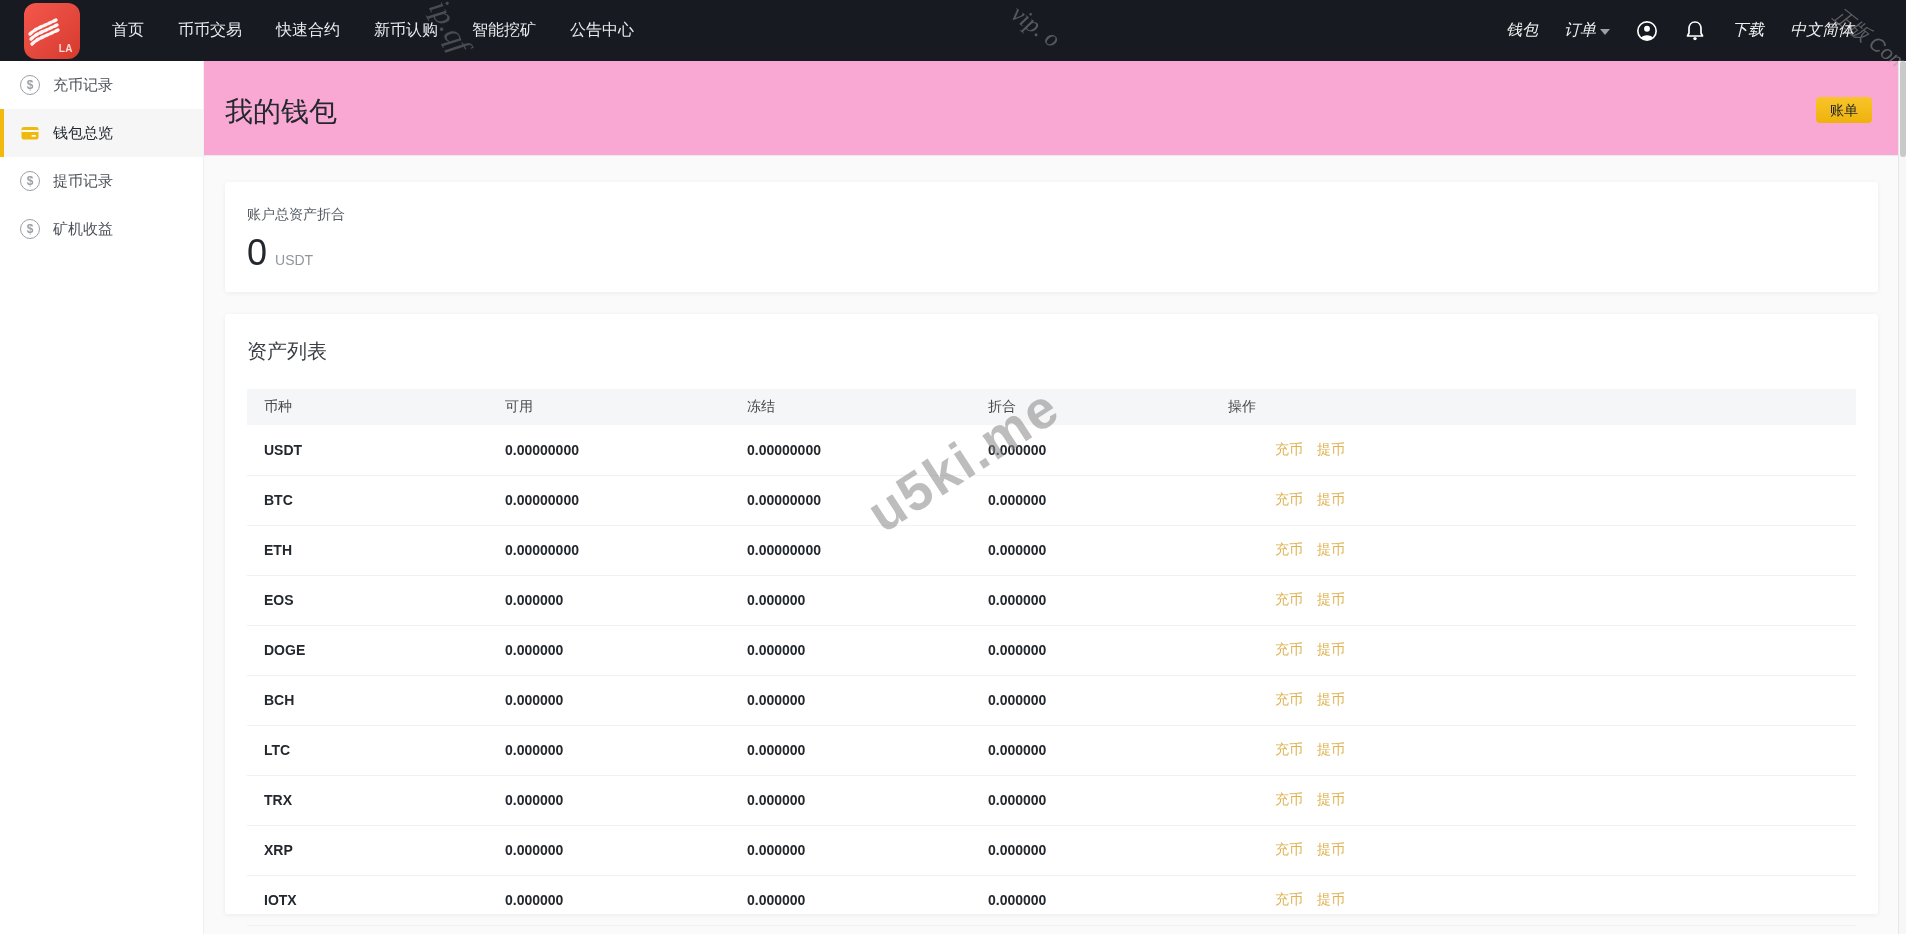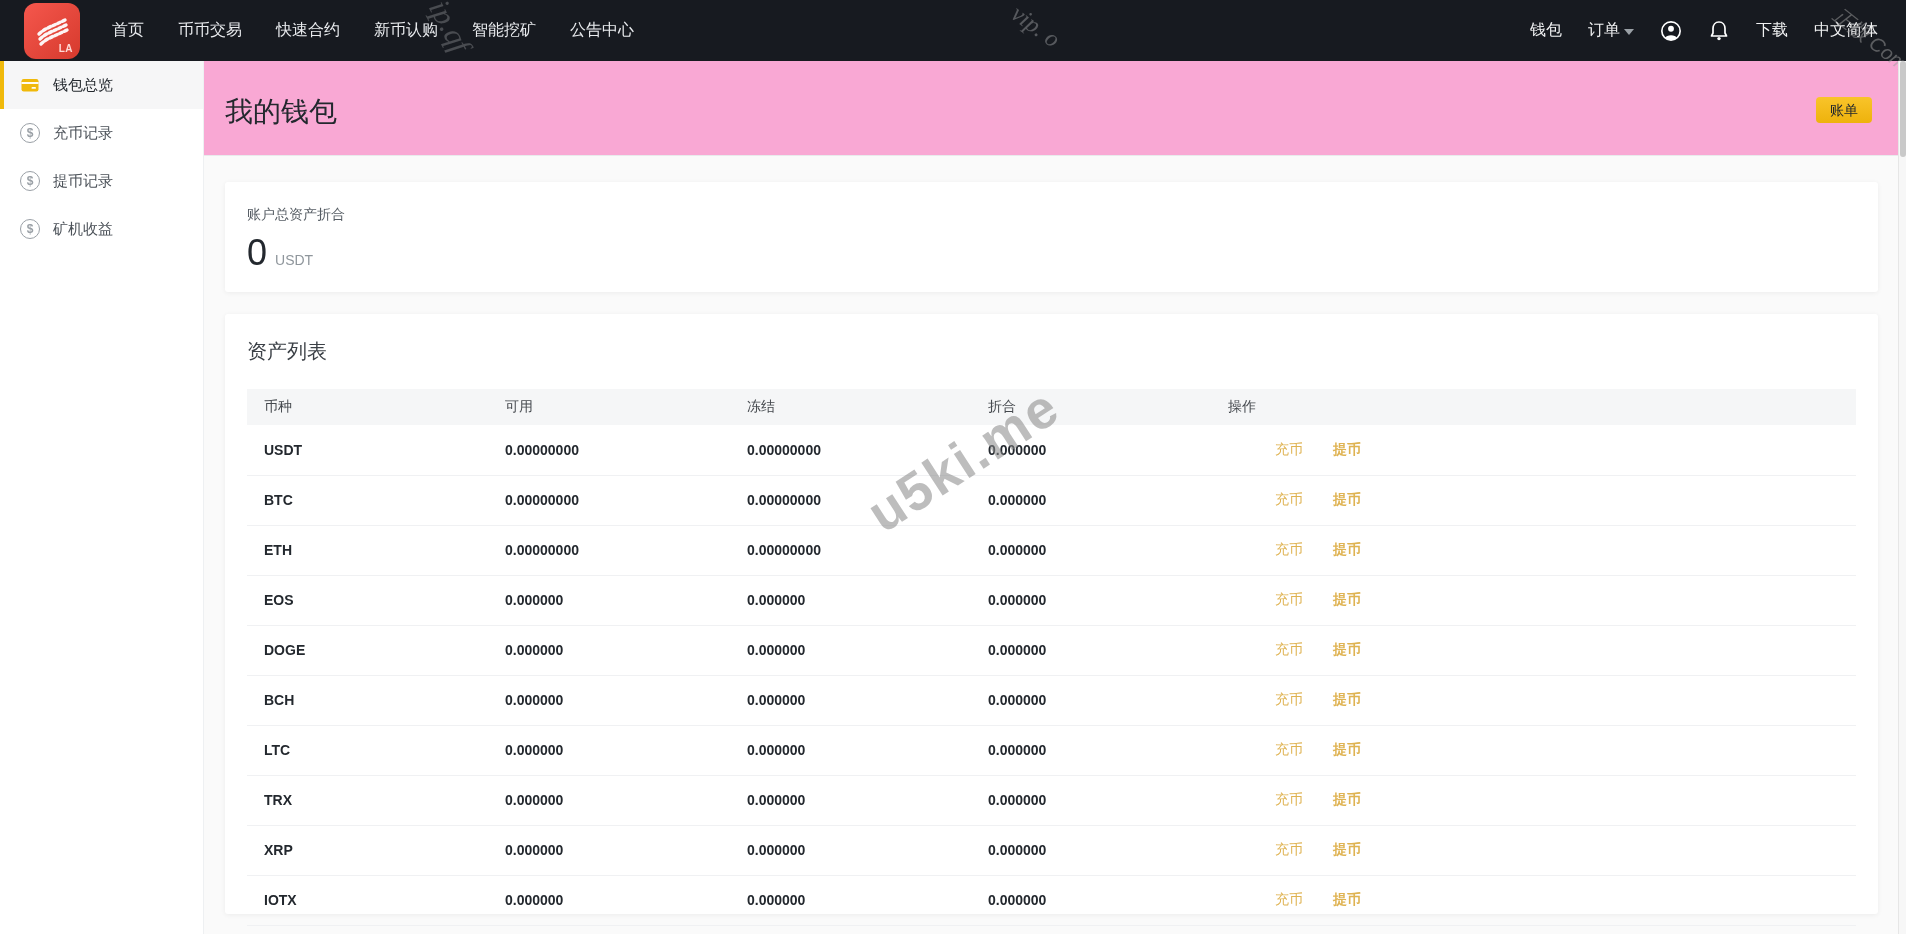--- a/index.html
+++ b/index.html
@@ -5,26 +5,26 @@
   * { margin:0; padding:0; box-sizing:border-box; }
   html,body { width:1906px; height:934px; overflow:hidden; }
   body { font-family:"Liberation Sans","DejaVu Sans",sans-serif; background:#ffffff; color:#1e2329; }
   .app { position:relative; width:1906px; height:934px; overflow:hidden; background:#ffffff; }
 
   
   .navbar { position:absolute; left:0; top:0; width:1906px; height:61px;
             background:#171a20; display:flex; align-items:center; padding-left:24px; z-index:30; }
   .logo { width:56px; height:56px; margin:0 32px 0 0; border-radius:12px;
           background:linear-gradient(135deg,#f5574d 0%,#d63a2d 100%);
-          position:relative; display:flex; align-items:center; justify-content:center; flex:0 0 auto; }
+          position:relative; display:flex; align-items:center; flex:0 0 auto; }
   .logo svg { width:38px; height:38px; }
   .logo .logo-la { position:absolute; right:7px; bottom:5px; font-size:10px; color:#ffd9d4; font-weight:700; letter-spacing:.5px; }
   .nav-menu { display:flex; gap:34px; align-items:flex-start;font-family:Liberation Mono, monospace; }
   .nav-item { color:#eaecef; font-size:16px; cursor:pointer; white-space:nowrap; }
-  .nav-right { margin-left:auto; display:flex; align-items:center; gap:26px; padding-right:28px; }
+  .nav-right { margin-left:auto; display:flex; align-items:center; gap:26px; padding-right:52px;font-style:italic; }
   .nav-right .nav-item { color:#f0f1f2; }
   .order-wrap { display:flex; align-items:center; gap:4px; }
   .caret { width:0; height:0; border-left:5px solid transparent; border-right:5px solid transparent;
            border-top:6px solid #9aa0a6; display:inline-block; margin-top:2px; }
   .nav-icon { width:22px; height:22px; display:flex; align-items:center; justify-content:center; cursor:pointer; }
 
   
   .sidebar { position:absolute; left:0; top:61px; width:204px; height:873px;
              background:#ffffff; border-right:1px solid #eef0f2; z-index:20; }
   .side-item { height:48px; display:flex; align-items:center; gap:13px; padding-left:16px;
@@ -54,21 +54,21 @@
   .total-unit { font-size:14px; color:#8f969c; }
 
   .card-assets { padding:24px 22px 0 22px; height:600px; }
   .assets-title { font-size:20px; color:#3c4147; }
   table.assets { width:1609px; border-collapse:collapse; table-layout:fixed; margin-top:24px; }
   table.assets thead tr { background:#f5f6f7; height:36px; }
   table.assets th { font-size:14px; font-weight:400; color:#45494e; text-align:left; padding-left:17px; }
   table.assets td { font-size:14px; font-weight:700; color:#23282e; text-align:left; padding-left:17px; }
   table.assets tbody tr { height:50px; border-bottom:1px solid #f0f1f3; }
   .act-link { color:#dfb352; font-weight:400; cursor:pointer;margin-left:47px; }
-  .act-link + .act-link { margin-left:30px;font-weight:bold; }
+  .act-link + .act-link { margin-left:14px; }
 
   
   .wm { position:absolute; pointer-events:none; z-index:40; white-space:nowrap; }
   .wm-main { left:856px; top:492px; font-size:54px; font-weight:600; letter-spacing:2px;
              color:rgba(135,135,135,0.55); transform:rotate(-33deg); transform-origin:0 0; }
   .wm-nav-left { left:452px; top:-6px; font-size:30px; font-style:italic; font-family:"Liberation Serif","DejaVu Serif",serif;
                  color:rgba(255,255,255,0.22); transform:rotate(62deg); transform-origin:0 0; }
   .wm-nav-mid { left:1022px; top:0px; font-size:24px; font-style:italic; font-family:"Liberation Serif","DejaVu Serif",serif;
                 color:rgba(255,255,255,0.28); transform:rotate(36deg); transform-origin:0 0; }
   .wm-corner { left:1844px; top:2px; font-size:20px; font-style:italic;
@@ -121,31 +121,31 @@
           <path d="M10 2 C 6.2 2, 4 5, 4 8.5 L 4 13 L 2.5 16 L 17.5 16 L 16 13 L 16 8.5 C 16 5, 13.8 2, 10 2 Z" fill="none" stroke="#ffffff" stroke-width="1.7" stroke-linejoin="round"></path>
           <circle cx="10" cy="18.6" r="1.7" fill="#ffffff"></circle>
         </svg>
       </span>
       <span class="nav-item">下载</span>
       <span class="nav-item">中文简体</span>
     </div>
   </header>
 
   <aside class="sidebar">
+    <div class="side-item">
+      <span class="dollar-icon"></span>
+      <span>充币记录</span>
+    </div>
     <div class="side-item active">
       <svg class="wallet-icon" viewBox="0 0 20 20">
         <rect x="1.5" y="4" width="17" height="12.5" rx="2.2" fill="#f0b90b"></rect>
         <rect x="1.5" y="7" width="17" height="2" fill="#ffffff" opacity="0.95"></rect>
         <rect x="11.5" y="12" width="4.5" height="1.8" rx="0.9" fill="#ffffff" opacity="0.95"></rect>
       </svg>
       <span>钱包总览</span>
-    </div>
-    <div class="side-item">
-      <span class="dollar-icon"></span>
-      <span>充币记录</span>
     </div>
     <div class="side-item">
       <span class="dollar-icon"></span>
       <span>提币记录</span>
     </div>
     <div class="side-item">
       <span class="dollar-icon"></span>
       <span>矿机收益</span>
     </div>
   </aside>

